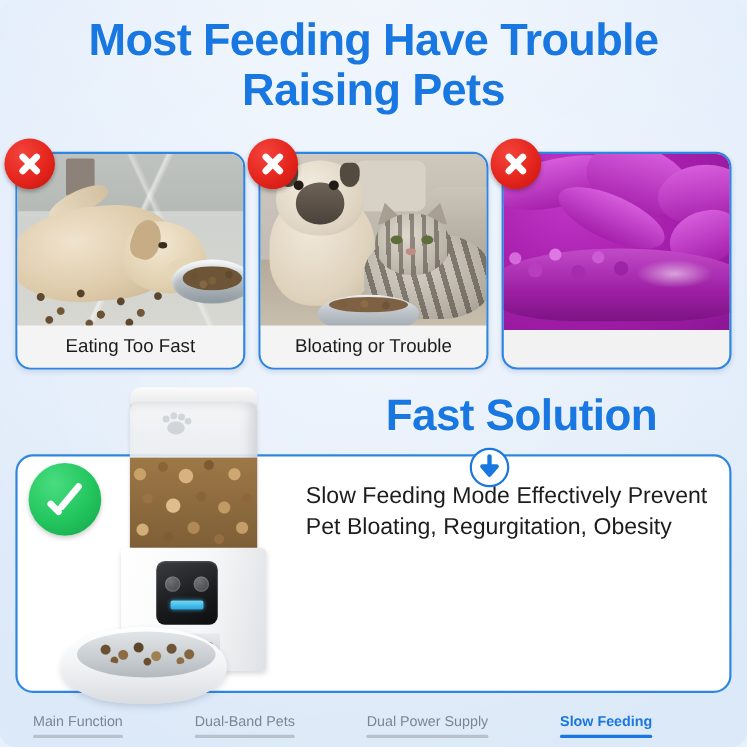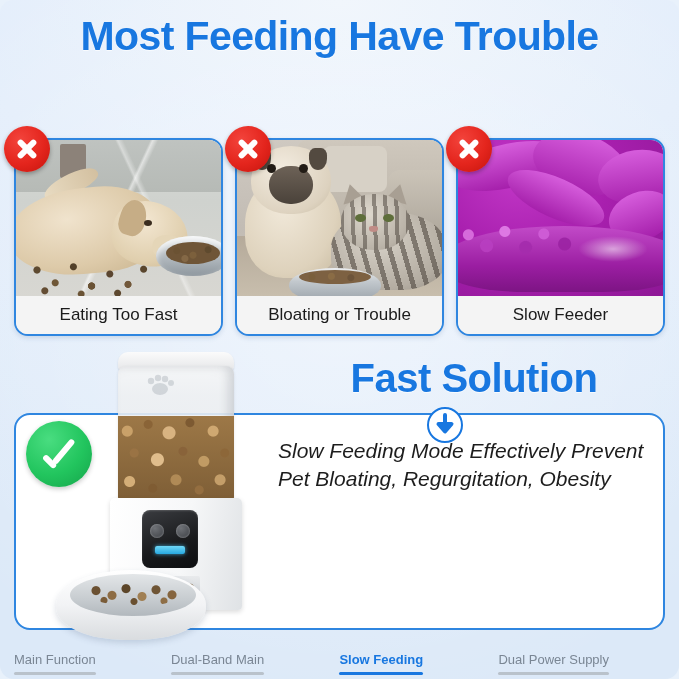--- a/index.html
+++ b/index.html
@@ -301,21 +301,21 @@
     width:16px; height:6px; background:#fff; border-radius:3px;
     transform:rotate(45deg); transform-origin:left center;
   }
   .badge-check:after{
     content:""; position:absolute; left:28px; top:39px;
     width:30px; height:6px; background:#fff; border-radius:3px;
     transform:rotate(-50deg); transform-origin:left center;
   }
 
   .solution-text{
-    position:absolute; left:278px; top:437px; width:378px; z-index:7;font-style:italic;
+    position:absolute; left:278px; top:437px; width:378px; z-index:7;
   }
   .solution-main{
     font-size:21px; line-height:28px; color:#1d1d1d;
   }
   .solution-sub{
     margin-top:14px;
     font-size:15px; line-height:21px; color:#6d6d6d;
   }
 
   
@@ -417,22 +417,22 @@
       radial-gradient(circle at 86% 60%, #85653f 0 4px, transparent 5px),
       radial-gradient(circle at 18% 80%, #7a5c38 0 3px, transparent 4px),
       radial-gradient(circle at 48% 84%, #6a5030 0 3px, transparent 4px),
       radial-gradient(circle at 78% 82%, #8e6e46 0 3px, transparent 4px);
     border-radius:50%;
   }
 
   
   .tabs{
     position:absolute; left:0; top:641px; width:623px; height:38px;
-    display:flex; align-items:flex-end; justify-content:space-between;
-    padding:0 8px;
+    display:flex; align-items:center; justify-content:space-between;
+    padding:0 24px;
     z-index:8;
   }
   .tab{
     position:relative;
     flex:0 0 auto;
     padding:2px 6px 12px 6px;
     font-size:13px; color:#7a8694; white-space:nowrap;
     text-align:center;
   }
   .tab .bar{
@@ -442,20 +442,21 @@
   .tab.active{ color:#1877e0; font-weight:bold; }
   .tab.active .bar{ background:#1877e0; height:3px; }
 </style>
 </head>
 <body>
 
 <div id="page">
 
   <div class="headline">
     <span>Most Feeding Have Trouble</span>
+    <span class="l2">Raising Pets</span>
   </div>
 
   <div class="cards">
 
     <div class="card">
       <div class="card-photo ph-dog-eating">
         <div class="wall"></div>
         <div class="wall-box"></div>
         <div class="tile-lines"></div>
         <div class="dog-tail"></div>
@@ -504,21 +505,20 @@
         <div class="ridge r1"></div>
         <div class="ridge r2"></div>
         <div class="ridge r3"></div>
         <div class="ridge r4"></div>
         <div class="ridge r5"></div>
         <div class="rim"></div>
         <div class="chew"></div>
         <div class="shine"></div>
       </div>
       <div class="badge-x"></div>
-      <div class="card-label">Slow Feeder</div>
     </div>
 
   </div>
 
   <div class="best-solution">Fast Solution</div>
 
   <div class="arrow-down">
     <svg viewBox="0 0 38 38" width="38" height="38">
       <circle cx="19" cy="19" r="17" fill="#ffffff" stroke="#1877e0" stroke-width="2"></circle>
       <path d="M19 9 L19 23 M12.5 18 L19 25.5 L25.5 18 Z" fill="#1877e0" stroke="#1877e0" stroke-width="4" stroke-linecap="round" stroke-linejoin="round"></path>
@@ -558,26 +558,26 @@
   <div class="solution-text">
     <div class="solution-main">Slow Feeding Mode Effectively Prevent Pet Bloating, Regurgitation, Obesity</div>
   </div>
 
   <div class="tabs">
     <div class="tab">
       <span>Main Function</span>
       <span class="bar"></span>
     </div>
     <div class="tab">
-      <span>Dual-Band Main</span>
+      <span>Dual-Band Pets</span>
+      <span class="bar"></span>
+    </div>
+    <div class="tab">
+      <span>Dual Power Supply</span>
       <span class="bar"></span>
     </div>
     <div class="tab active">
       <span>Slow Feeding</span>
       <span class="bar"></span>
     </div>
-    <div class="tab">
-      <span>Dual Power Supply</span>
-      <span class="bar"></span>
-    </div>
   </div>
 
 </div>
 
 </body></html>

